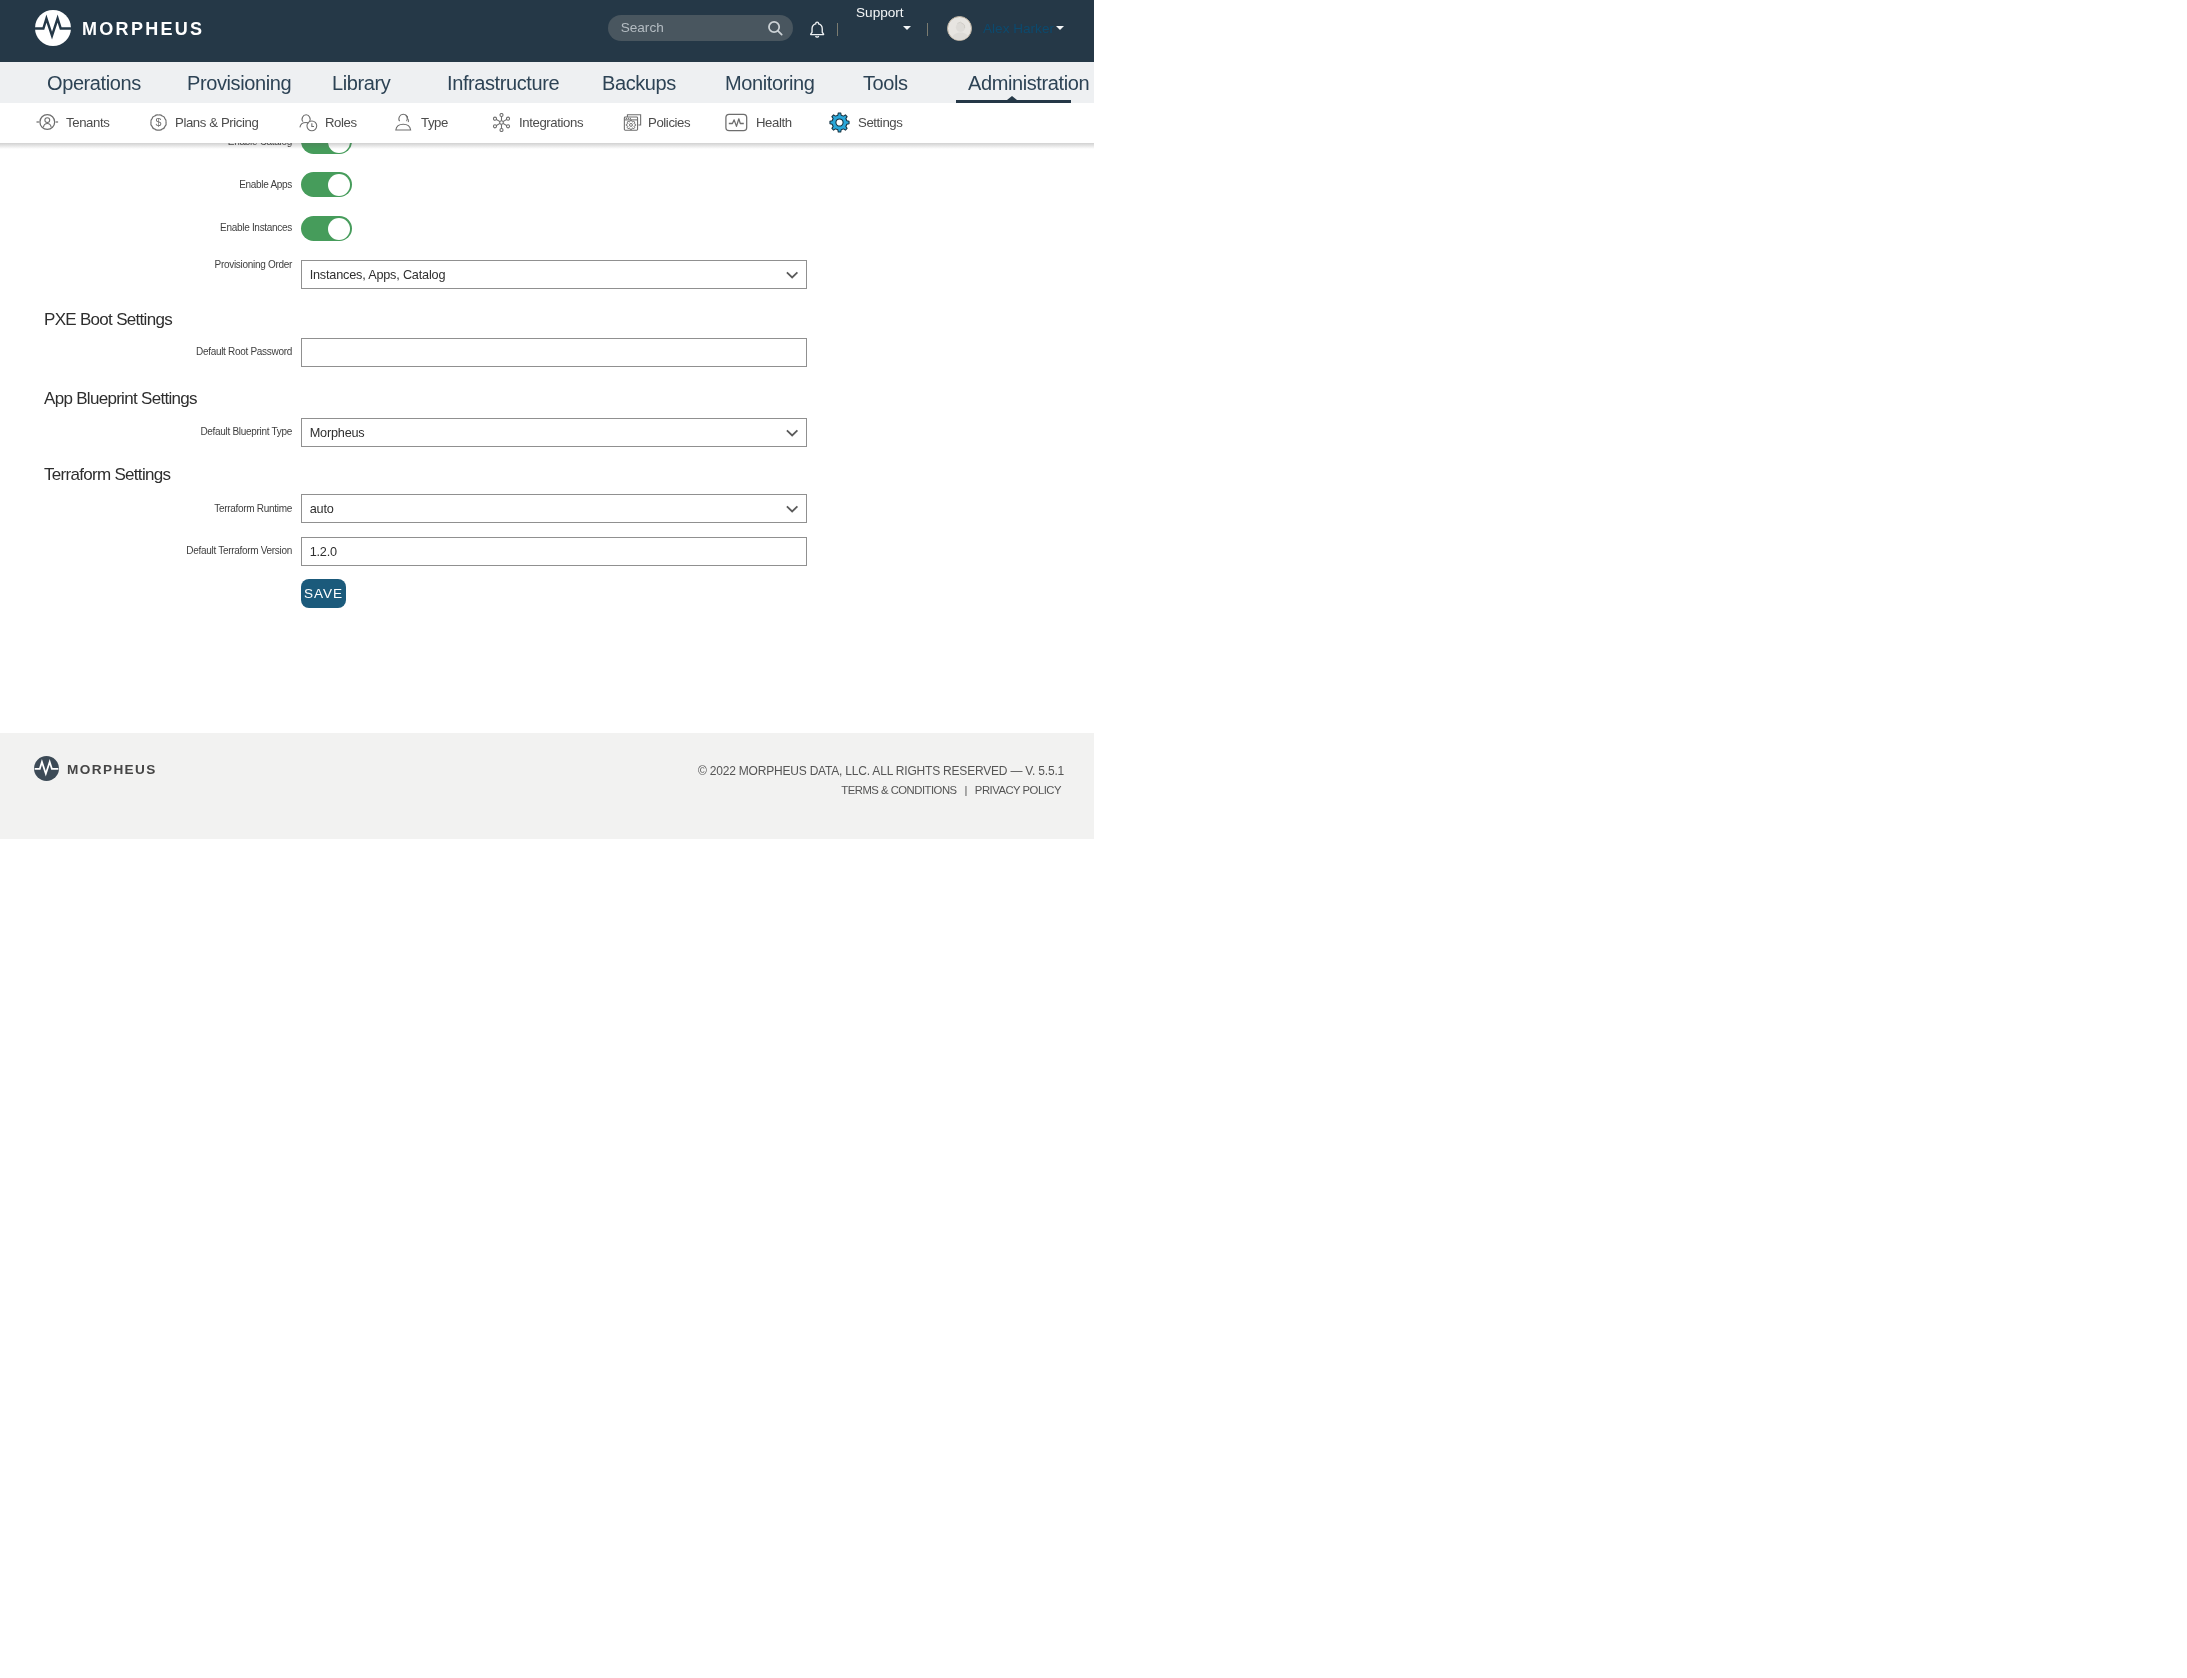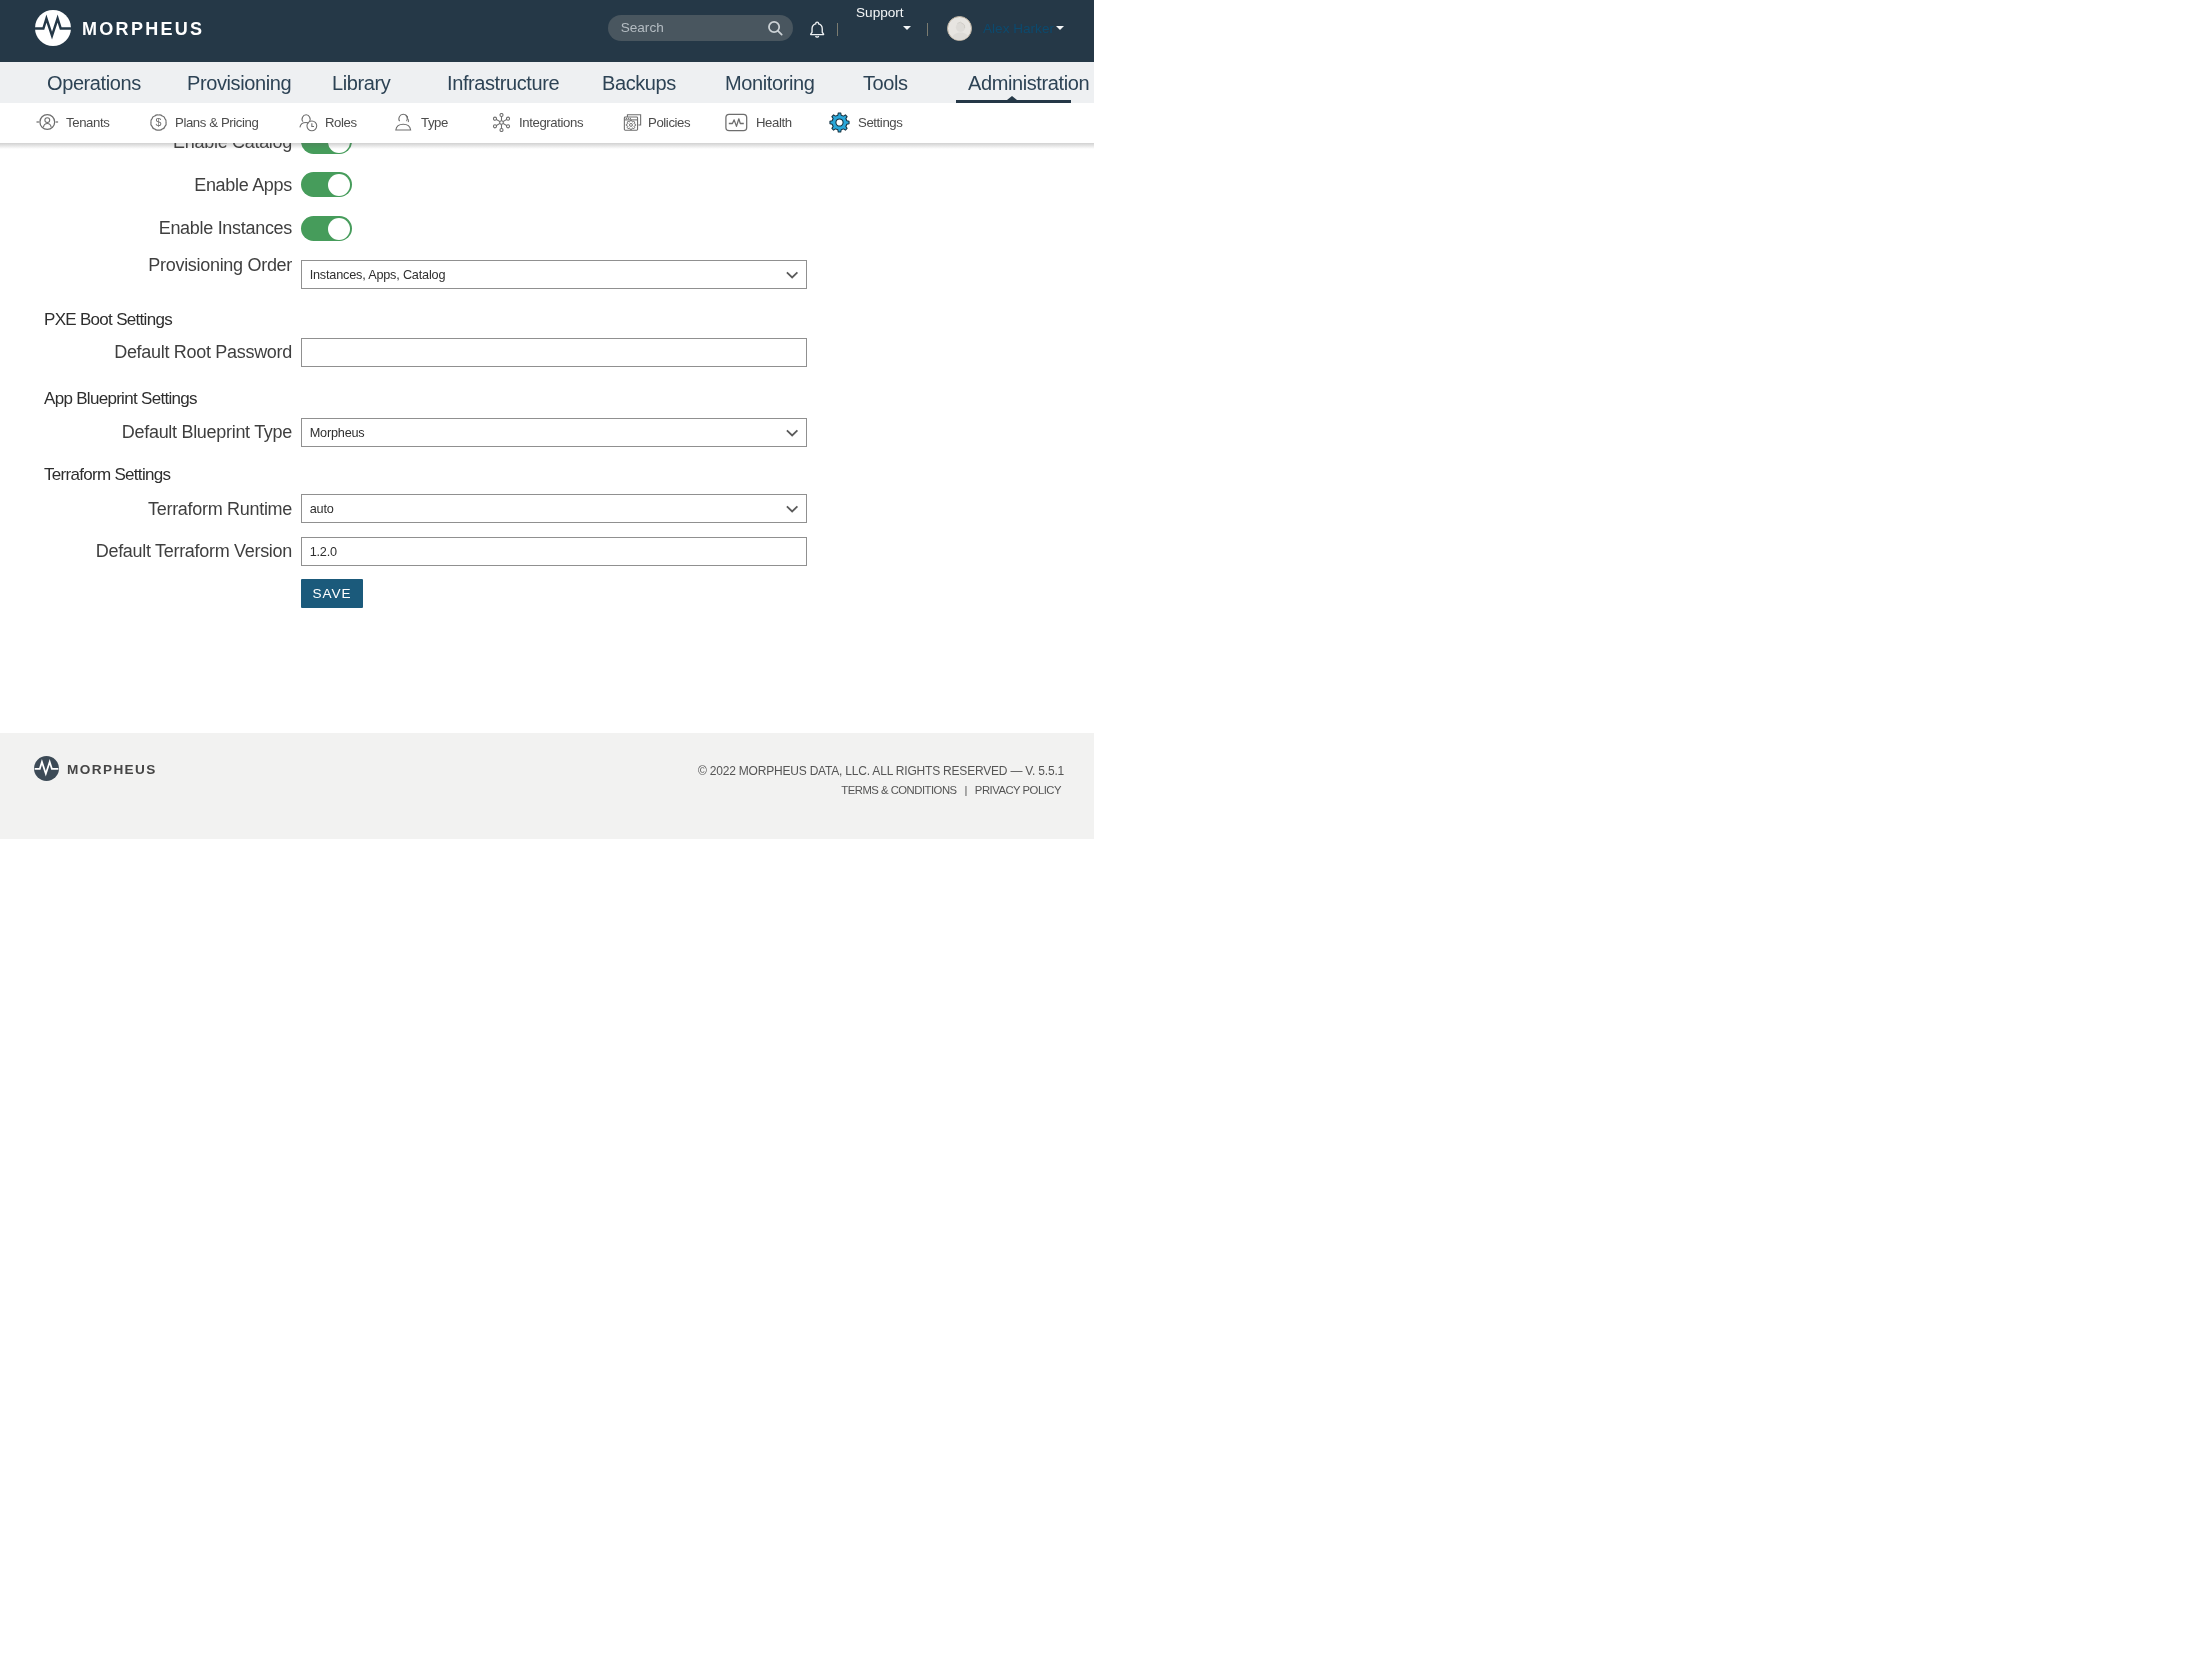--- a/index.html
+++ b/index.html
@@ -21,21 +21,21 @@
 .mn{position:absolute;top:75px;z-index:5;font-size:20px;letter-spacing:-0.4px;color:#2d4355;line-height:17px;white-space:nowrap}
 #adminline{left:956px;top:100px;width:115px;height:2.9px;background:#253847}
 #admintri{left:1007px;top:96px;width:0;height:0;border-left:5.9px solid transparent;border-right:5.9px solid transparent;border-bottom:4.5px solid #253847}
 
 #subnav{left:0;top:103px;width:1094px;height:40px;background:#fff}
 .sn{position:absolute;top:116px;z-index:5;font-size:13.2px;letter-spacing:-0.4px;color:#4c4c4c;line-height:14.5px;white-space:nowrap}
 .sic{position:absolute;top:113px;z-index:5}
 
 #content{left:0;top:143px;width:1094px;height:589px;background:#fff;overflow:hidden}
 #topshadow{left:0;top:0;width:1094px;height:6.3px;background:linear-gradient(to bottom,rgba(90,90,90,0.28),rgba(120,120,120,0.0));z-index:3}
-.lbl{position:absolute;right:802px;height:18px;line-height:18px;font-size:18px;letter-spacing:-0.3px;color:#3f3f3f;white-space:nowrap;text-align:right}
+.lbl{position:absolute;right:802px;height:18px;line-height:18px;font-size:10px;letter-spacing:-0.3px;color:#3f3f3f;white-space:nowrap;text-align:right}
 .tog{position:absolute;left:301px;width:51px;height:25px;background:#469c5b;border-radius:12.7px}
 .knob{position:absolute;right:1.6px;top:1.5px;width:22px;height:22px;background:#fff;border-radius:50%}
 .hd{position:absolute;left:44px;font-size:17px;letter-spacing:-0.7px;color:#2e2e2e;line-height:17px;white-space:nowrap}
 .fld{position:absolute;left:301px;width:506px;height:29px;border:0.9px solid #909090;box-sizing:border-box;background:#fff;font-size:12.7px;letter-spacing:-0.2px;color:#2f2f2f;line-height:28px;padding-left:7.7px}
 .chev{position:absolute;left:482px;width:16.3px;height:16.3px}
 
 #footer{left:0;top:733px;width:1094px;height:107px;background:#f2f2f1}
 #flogoc{left:34px;top:756px;width:25px;height:25px}
 #flogotext{left:67px;top:763px;color:#454545;font-size:13.6px;font-weight:700;letter-spacing:1.4px;line-height:13.6px}
 #copy1{right:30px;top:765px;color:#555;font-size:12px;line-height:13.6px;letter-spacing:-0.2px}
@@ -176,21 +176,21 @@
   <div class="fld" style="top:275px">Morpheus<svg class="chev" style="top:6.3px" viewBox="0 0 18 18">
         <path d="M3.2,6 L9,11.5 L14.8,6 " fill="none" stroke="#5a5a5a" stroke-width="2"></path>
       </svg></div>
   <div class="hd" style="top:323px">Terraform Settings</div>
   <div class="lbl" style="top:357px">Terraform Runtime</div>
   <div class="fld" style="top:351px">auto<svg class="chev" style="top:6.3px" viewBox="0 0 18 18">
         <path d="M3.2,6 L9,11.5 L14.8,6 " fill="none" stroke="#5a5a5a" stroke-width="2"></path>
       </svg></div>
   <div class="lbl" style="top:399px">Default Terraform Version</div>
   <div class="fld" style="top:394px">1.2.0</div>
-  <div class="abs" style="left:301px;top:436px;width:62px;height:29px;background:#1b5a7b;border-radius:1px;color:#fff;font-size:13.6px;letter-spacing:0.9px;line-height:29px;text-align:center">SAVE</div>
+  <div class="abs" style="left:301px;top:436px;width:45px;height:29px;background:#1b5a7b;border-radius:8px;color:#fff;font-size:13.6px;letter-spacing:0.9px;line-height:29px;text-align:center">SAVE</div>
 </div>
 
 <div class="abs" id="footer"></div>
 <svg class="abs" id="flogoc" viewBox="0 0 40 40">
     <circle cx="20" cy="20" r="20" fill="#3c4a56"></circle>
     <path d="M1,20.6 H9.3 L12.7,9.5 L18.9,28.4 L25.1,9.5 L28.6,20.6 H39" fill="none" stroke="#fff" stroke-width="2.8"></path>
   </svg>
 <div class="abs" id="flogotext">MORPHEUS</div>
 <div class="abs" id="copy1">© 2022 MORPHEUS DATA, LLC. ALL RIGHTS RESERVED — V. 5.5.1</div>
 <div class="abs" id="copy2">TERMS &amp; CONDITIONS&nbsp;&nbsp;&nbsp;|&nbsp;&nbsp;&nbsp;PRIVACY POLICY</div>

